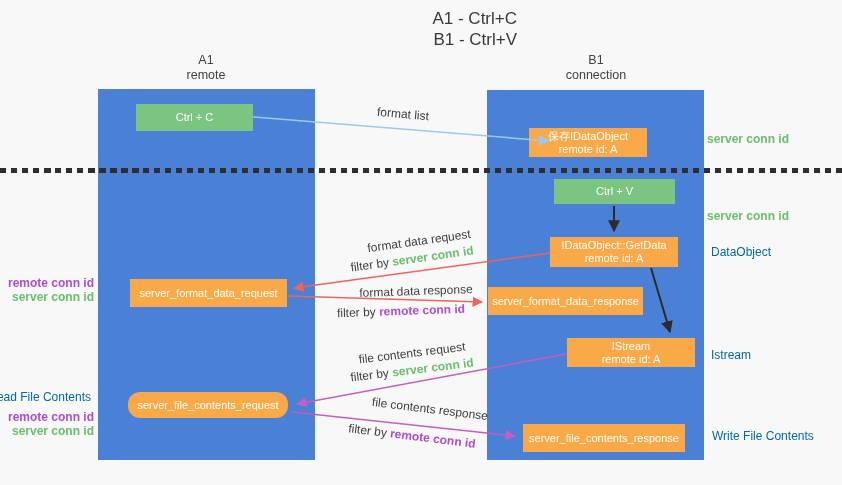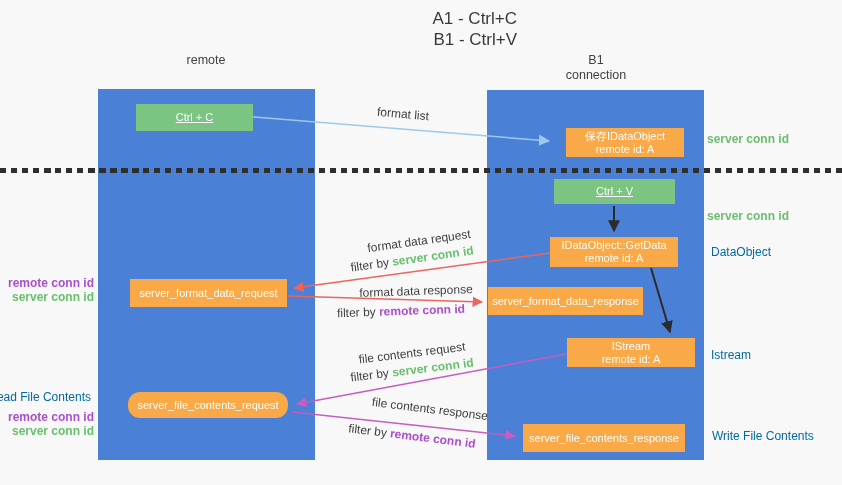--- a/index.html
+++ b/index.html
@@ -17,25 +17,25 @@
   .lane{position:absolute;background:#4a80d5;z-index:1;}
   #lane-left{left:98px;top:89px;width:217px;height:371px;}
   #lane-right{left:487px;top:90px;width:217px;height:370px;}
 
   .dotted-line{position:absolute;left:0;top:168px;width:842px;height:5px;z-index:3;
     background:repeating-linear-gradient(90deg,#2e2e2e 0 6.5px,transparent 6.5px 11px);}
 
   .node{position:absolute;z-index:4;color:#fff;font-size:11px;line-height:13px;
         display:flex;flex-direction:column;align-items:center;justify-content:center;
         text-align:center;box-sizing:border-box;}
-  .node.green{background:#7bc481;text-decoration:underline;}
+  .node.green{background:#7bc481;}
   .node.orange{background:#f9a947;}
 
   #n-ctrlc{left:136px;top:104px;width:117px;height:27px;}
-  #n-save{left:566px;top:128px;width:118px;height:29px;}
+  #n-save{left:529px;top:128px;width:118px;height:29px;}
   #n-ctrlv{left:554px;top:179px;width:121px;height:25px;}
   #n-getdata{left:550px;top:237px;width:128px;height:30px;}
   #n-freq{left:130px;top:279px;width:157px;height:28px;}
   #n-fresp{left:488px;top:287px;width:155px;height:28px;}
   #n-istream{left:567px;top:338px;width:128px;height:29px;}
   #n-filereq{left:128px;top:392px;width:160px;height:26px;border-radius:12px;}
   #n-fileresp{left:523px;top:424px;width:162px;height:28px;}
 
   .side-label{position:absolute;font-size:12px;color:#0369a1;white-space:nowrap;z-index:5;}
   .side-label.green{color:#6abf6e;font-weight:bold;}
@@ -74,20 +74,21 @@
 <body>
 
 <div id="canvas">
 
   <div class="title">
     <div>A1 - Ctrl+C</div>
     <div>B1 - Ctrl+V</div>
   </div>
 
   <div id="hdr-left" class="lane-header">
+    <div>A1</div>
     <div>remote</div>
   </div>
   <div id="hdr-right" class="lane-header">
     <div>B1</div>
     <div>connection</div>
   </div>
 
   <div id="lane-left" class="lane"></div>
   <div id="lane-right" class="lane"></div>
 

